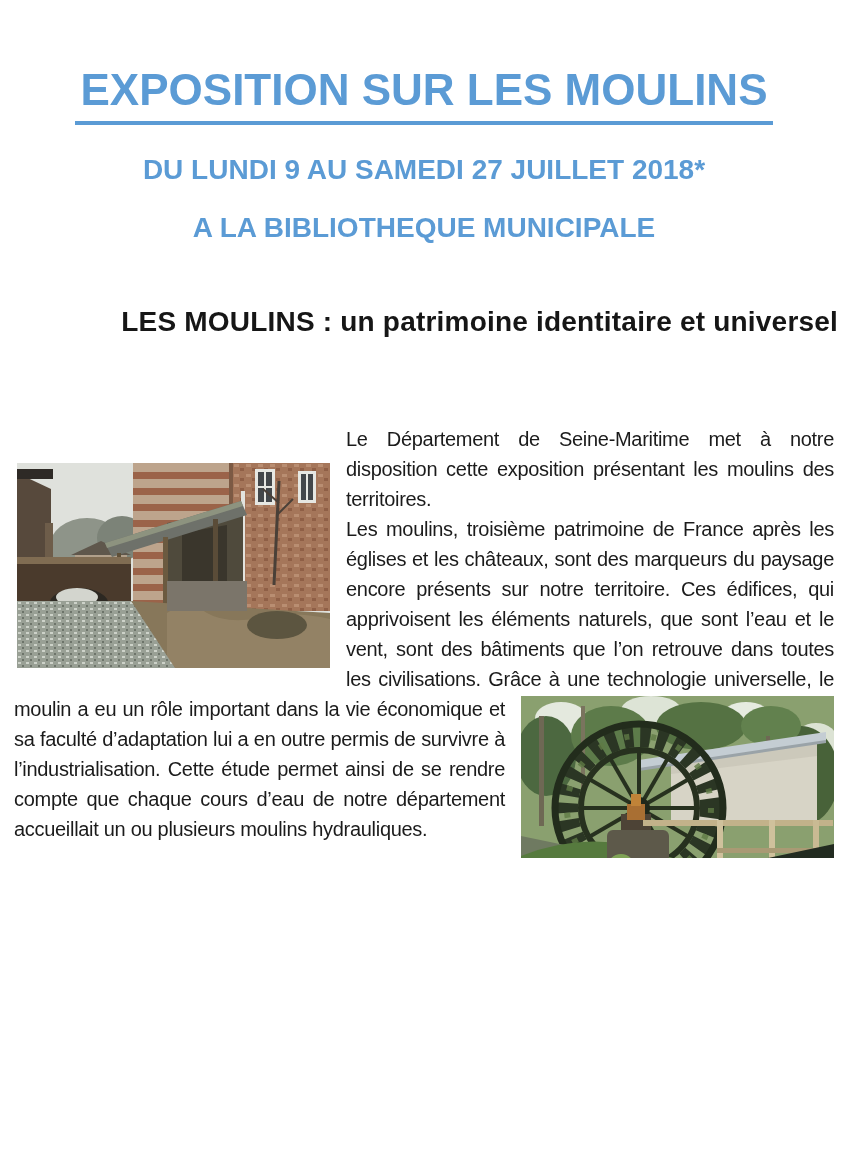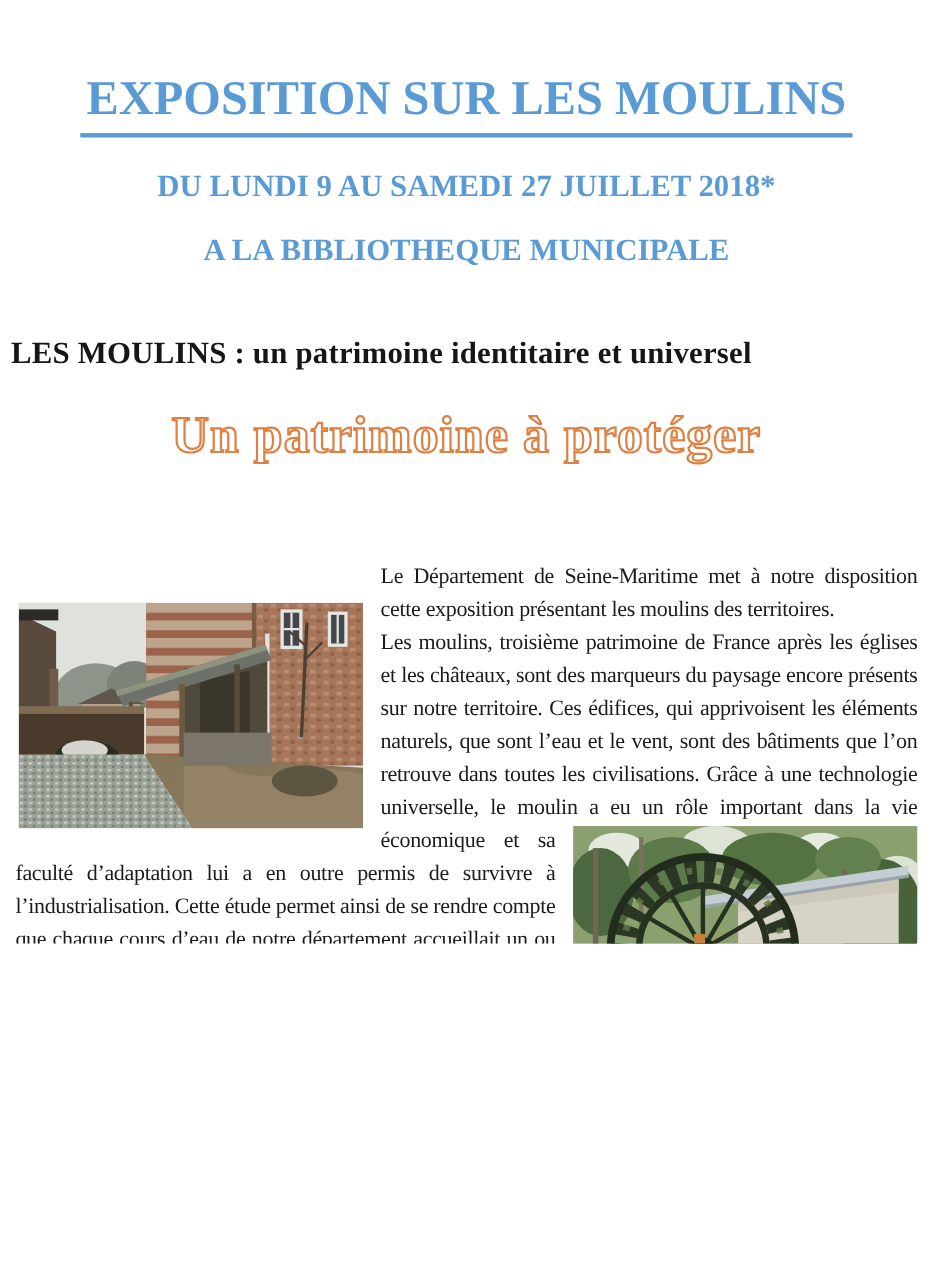--- a/index.html
+++ b/index.html
@@ -8,21 +8,21 @@
     --orange:#DD8044;
     --brown:#C2622E;
   }
   *{box-sizing:border-box;}
   html,body{margin:0;padding:0;background:#fff;}
   .page{
     position:relative;
     width:848px;height:858px;
     background:#fff;
     overflow:hidden;
-    font-family:Liberation Serif, serif;
+    font-family:Liberation Sans, sans-serif;
     color:#1b1b1b;
   }
   .header-title{
     margin:0;padding-top:66px;
     text-align:center;
     font-size:44px;font-weight:bold;line-height:1.1;
     color:var(--blue);
   }
   .title-inner{
     display:inline-block;
@@ -30,21 +30,21 @@
     padding:0 6px 7px 6px;
   }
   .sub{
     text-align:center;font-weight:bold;color:var(--blue);
     font-size:28px;line-height:1.1;
   }
   .sub-date{margin-top:30px;}
   .sub-venue{margin-top:27px;}
   .section-heading{
     margin:62px 10px 0;
-    text-align:left;
+    text-align:right;
     font-size:28px;font-weight:bold;color:#161616;
     letter-spacing:.2px;line-height:1.15;
   }
   .tagline{
     margin-top:32px;
     text-align:center;
     font-size:47px;font-weight:bold;letter-spacing:1px;line-height:1.12;
     color:#ffffff;
     -webkit-text-stroke:2px var(--orange);
     text-stroke:2px var(--orange);
@@ -84,21 +84,20 @@
 
 <div class="page">
 
   <h1 class="header-title"><span class="title-inner">EXPOSITION SUR LES MOULINS</span></h1>
 
   <div class="sub sub-date">DU LUNDI 9 AU SAMEDI 27 JUILLET 2018*</div>
   <div class="sub sub-venue">A LA BIBLIOTHEQUE MUNICIPALE</div>
 
   <h2 class="section-heading">LES MOULINS : un patrimoine identitaire et universel</h2>
 
-  <div class="tagline">Un patrimoine à protéger</div>
 
   <div class="body-flow">
 
     <div class="photo photo-left" role="img" aria-label="photo d’un ancien moulin en briques avec pont et rivière">
       <svg viewBox="0 0 313 205" preserveAspectRatio="none" aria-hidden="true">
         <defs>
           <pattern id="sparkle" width="8" height="6" patternUnits="userSpaceOnUse">
             <rect width="8" height="6" fill="#99a095"></rect>
             <rect x="1" y="1" width="3" height="2" fill="#cdd2c9"></rect>
             <rect x="5" y="4" width="2" height="2" fill="#6d746a"></rect>

